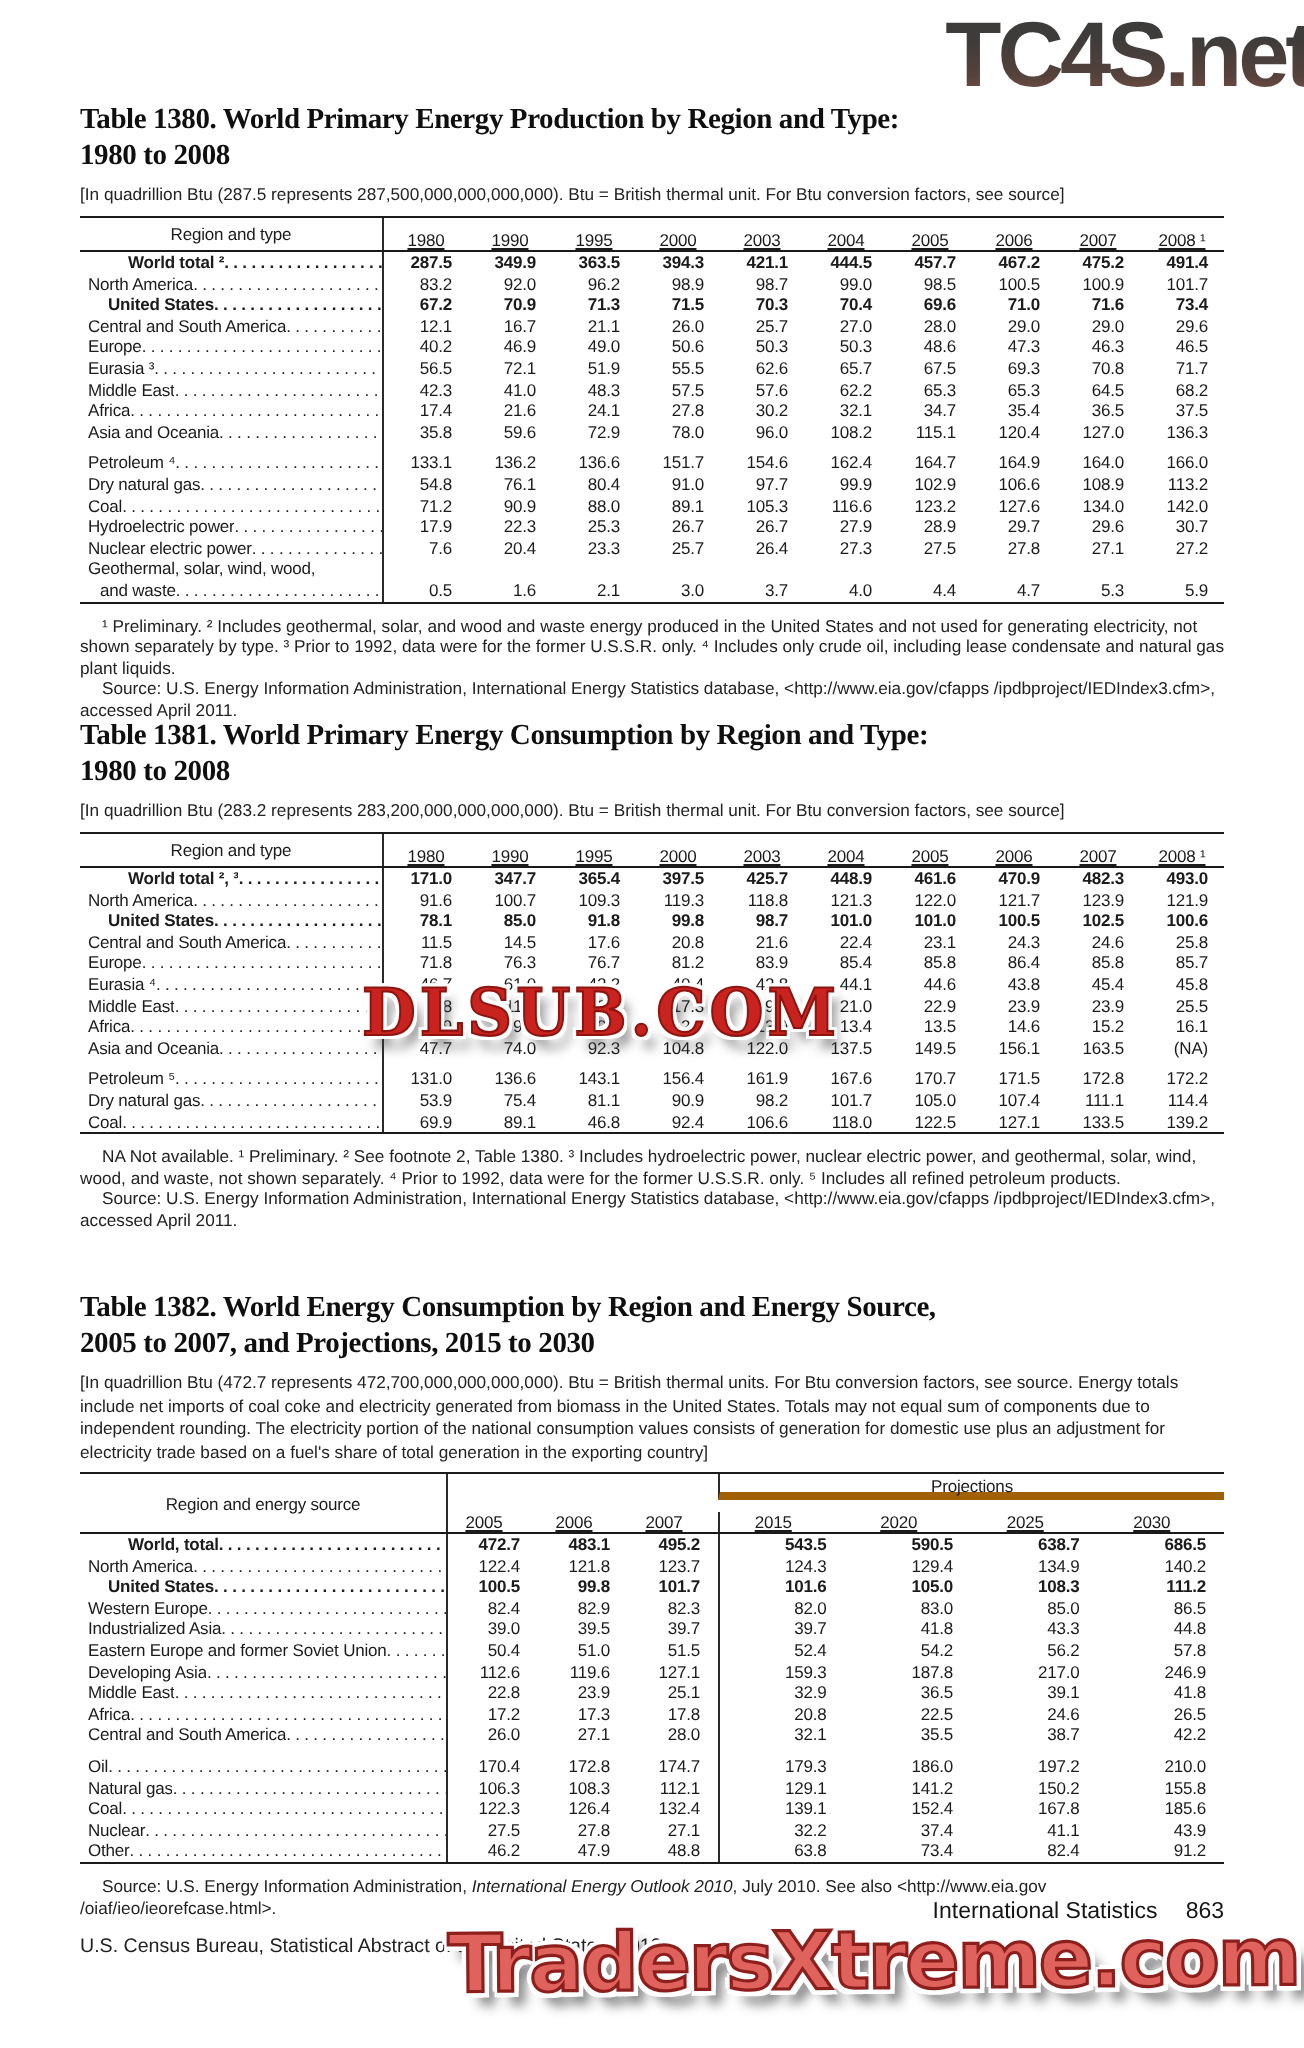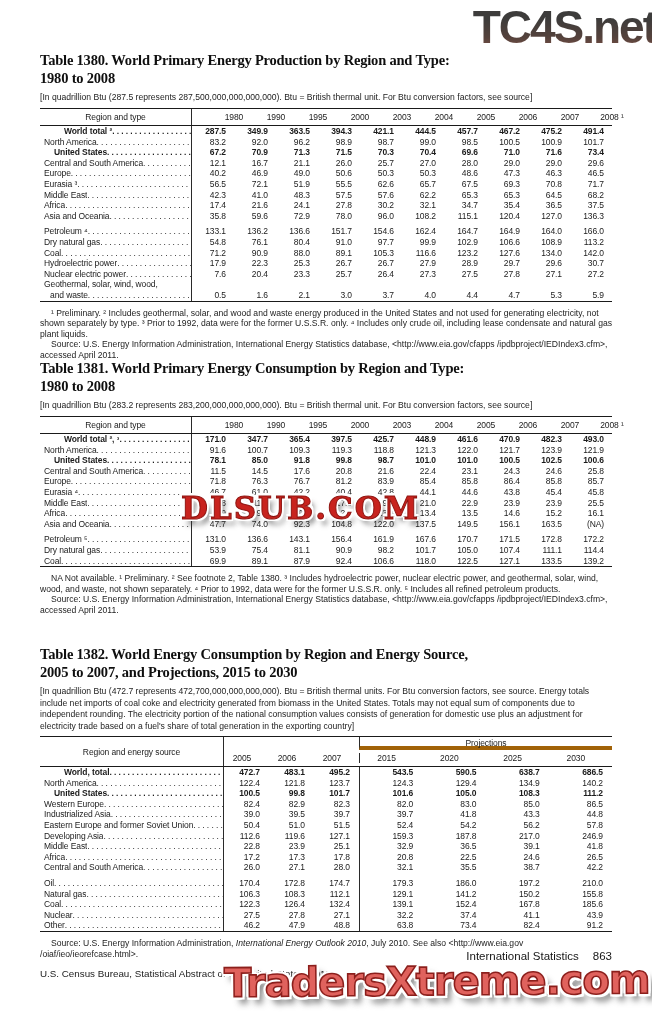--- a/index.html
+++ b/index.html
@@ -17,31 +17,31 @@
   .fnblock .noindent{text-indent:0;}
 
   
   .datatable{border-top:1.6px solid #1a1a1a;border-bottom:1.6px solid #1a1a1a;
              font-size:8.5px;letter-spacing:-0.1px;}
   .t-head{display:flex;border-bottom:1px solid #1a1a1a;}
   .t-stub{width:152px;flex:none;display:flex;border-right:1px solid #2a2a2a;
           box-sizing:border-box;overflow:hidden;padding-left:4px;}
   .t-hstub{justify-content:center;align-items:center;padding-left:0;}
   .t-right{flex:1;display:flex;flex-direction:column;}
-  .t-years{display:flex;flex:1;align-items:center;}
+  .t-years{display:flex;flex:1;align-items:flex-end;text-decoration:underline;}
   .t-cell{width:42px;flex:none;text-align:right;padding-right:8px;box-sizing:border-box;
           white-space:nowrap;overflow:hidden;}
   .t-year{text-align:center;padding-right:0;}
   .t-row{display:flex;height:10.6px;line-height:10.6px;}
   .t-row.b{font-weight:bold;}
   .t-row.sp{height:5px;line-height:5px;}
   .t-label{white-space:nowrap;overflow:hidden;flex:none;}
   .t-leader{flex:1;overflow:hidden;white-space:nowrap;}
   .t-leader::after{content:" . . . . . . . . . . . . . . . . . . . . . . . . . . . . . . . . . . . . . . . . . . . . . . . . . . . . . . . . . . . .";}
-  #t1380 .t-head,#t1381 .t-head{height:16px;gap:21px;}
+  #t1380 .t-head,#t1381 .t-head{height:16px;}
 
   
   #t1382 .t-stub{width:184px;}
   #t1382 .t-cell{width:45px;padding-right:9px;}
   #t1382 .t-cell.c3,#t1382 .t-cell.c4,#t1382 .t-cell.c5,#t1382 .t-cell.c6{width:63.25px;}
   #t1382 .t-head{height:29px;}
   .t-grow{display:flex;height:13px;line-height:13px;}
   .t-gspacer{width:135px;flex:none;}
   .t-glabel{flex:1;text-align:center;border-left:1px solid #2a2a2a;
             border-bottom:4px solid #a16207;}
@@ -602,21 +602,21 @@
           <div class="t-cell c8">111.1</div>
           <div class="t-cell c9">114.4</div>
         </div>
         <div class="t-row">
           <div class="t-stub">
             <div class="t-label">Coal</div>
             <div class="t-leader"></div>
           </div>
           <div class="t-cell c0">69.9</div>
           <div class="t-cell c1">89.1</div>
-          <div class="t-cell c2">87.9</div>
+          <div class="t-cell c2">46.8</div>
           <div class="t-cell c3">92.4</div>
           <div class="t-cell c4">106.6</div>
           <div class="t-cell c5">118.0</div>
           <div class="t-cell c6">122.5</div>
           <div class="t-cell c7">127.1</div>
           <div class="t-cell c8">133.5</div>
           <div class="t-cell c9">139.2</div>
         </div>
       </div>
     <div class="fnblock">

